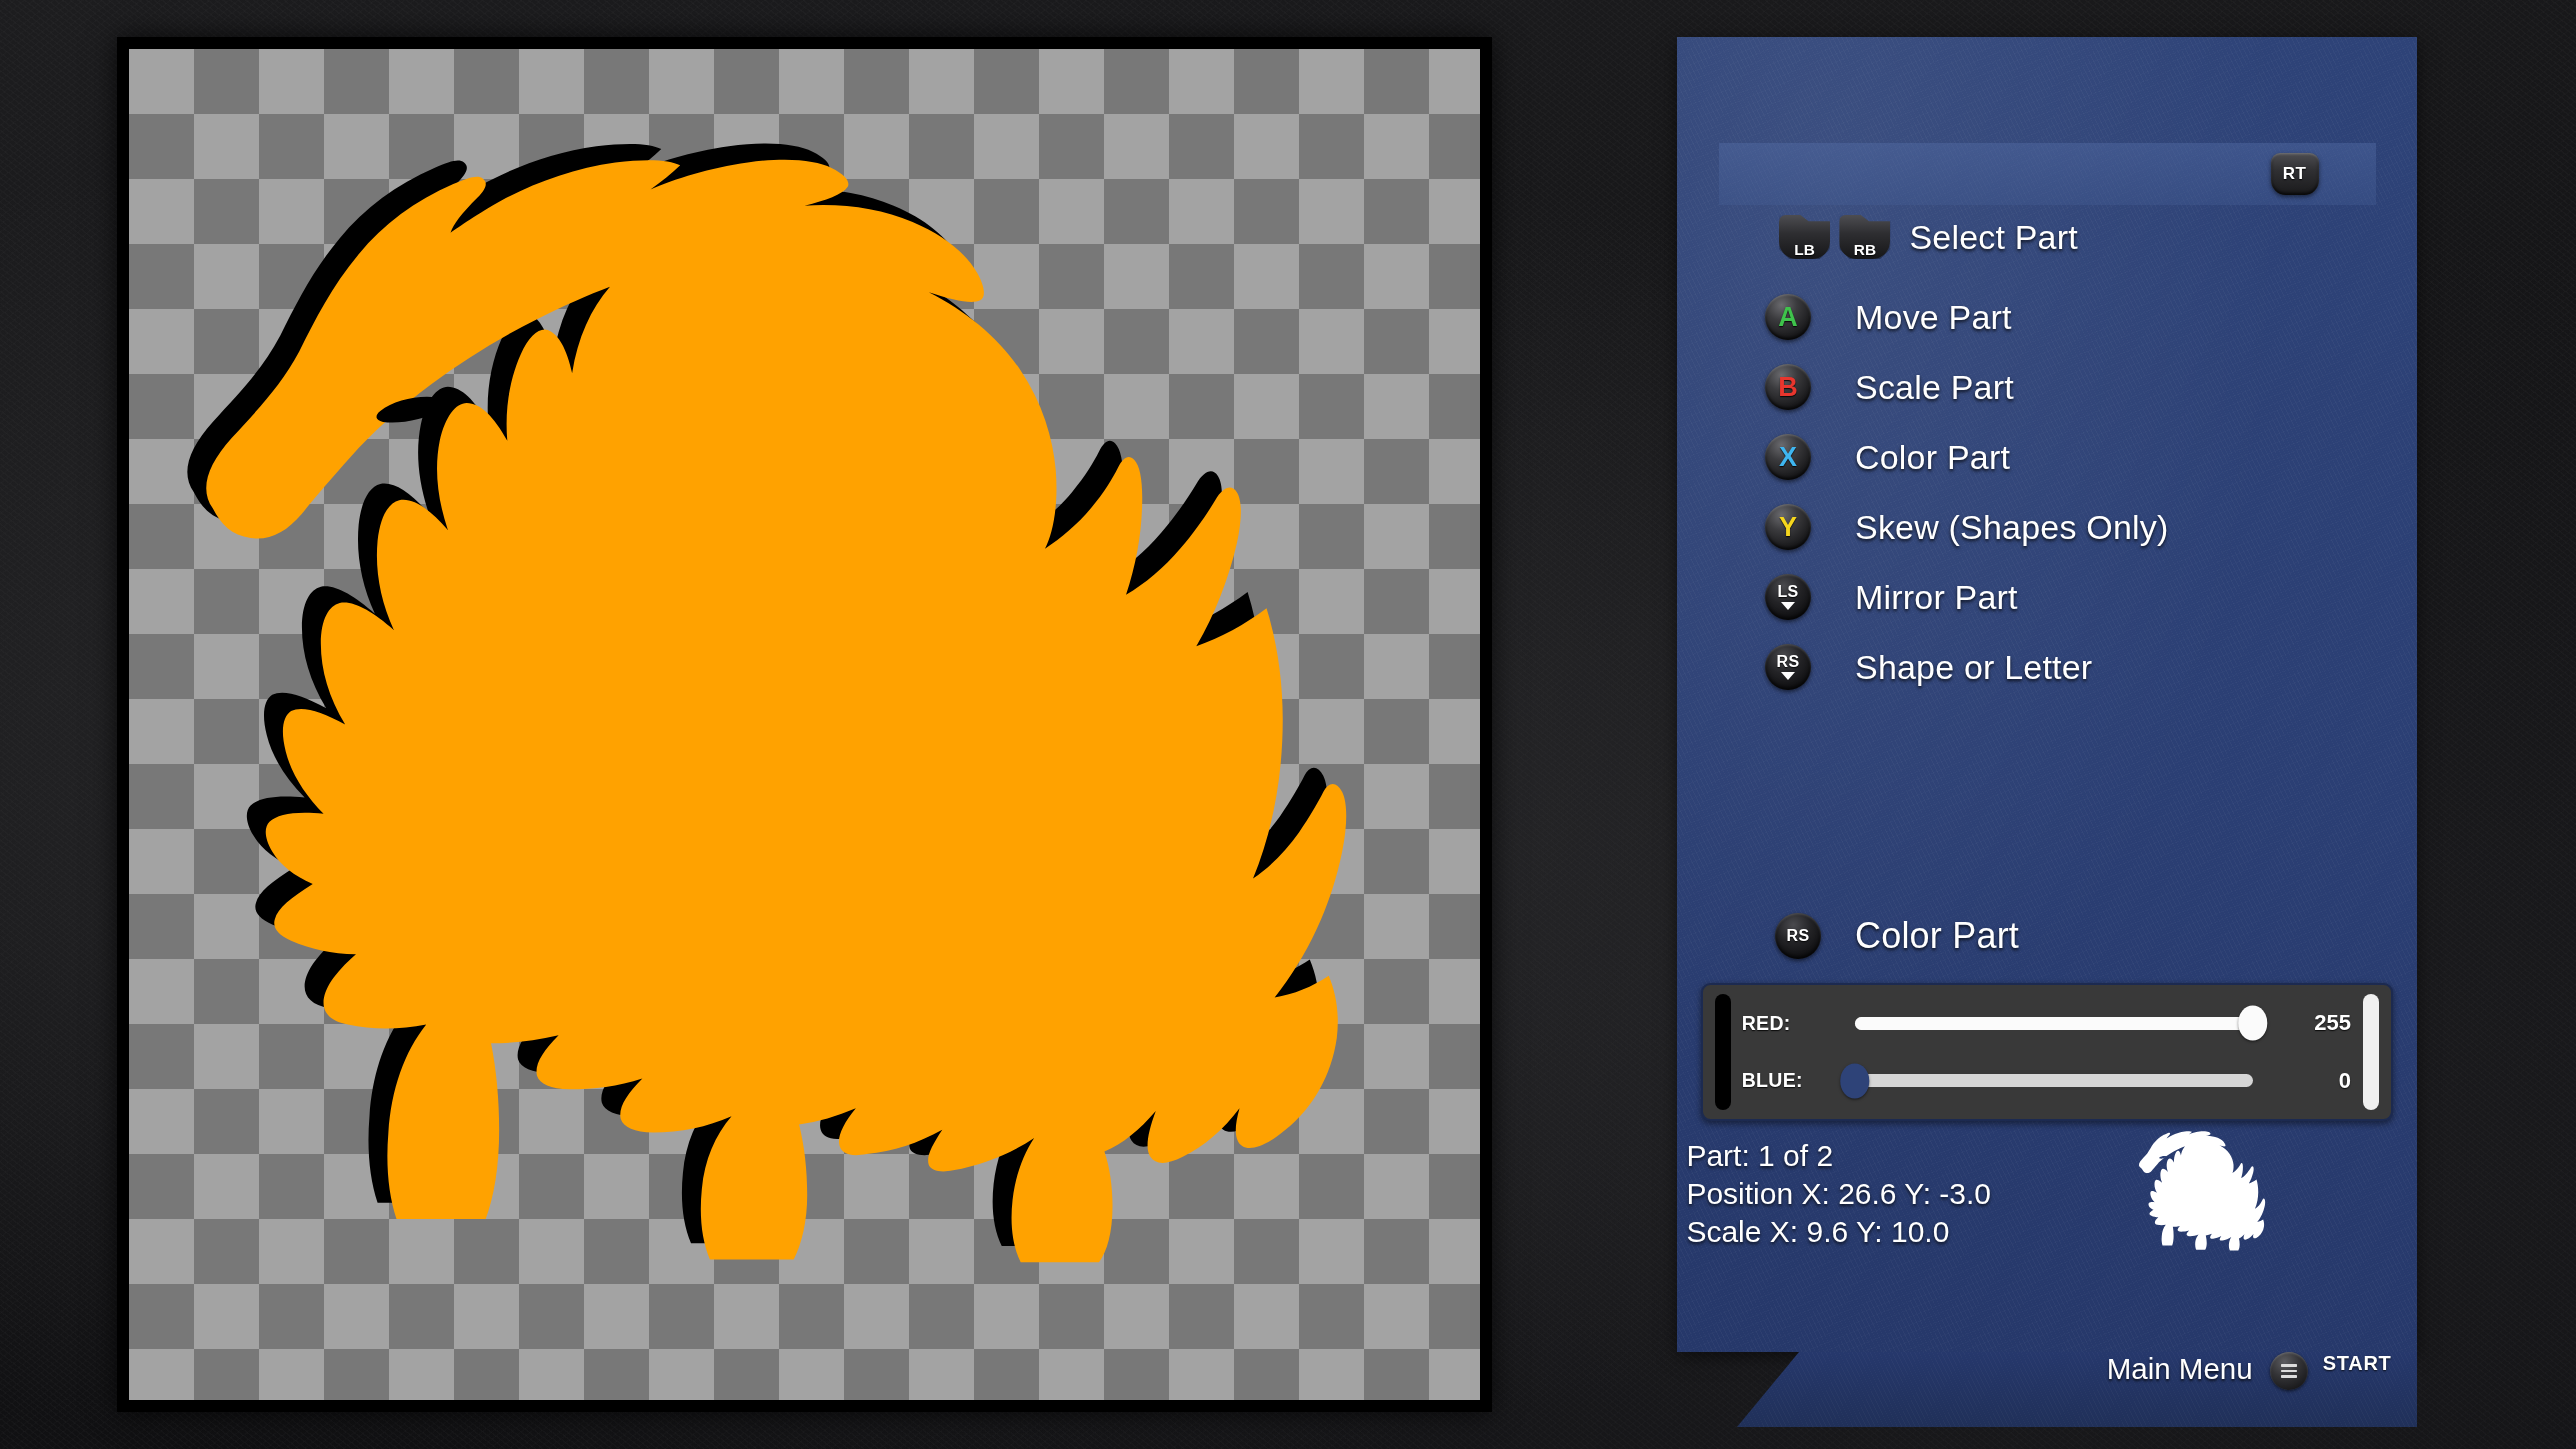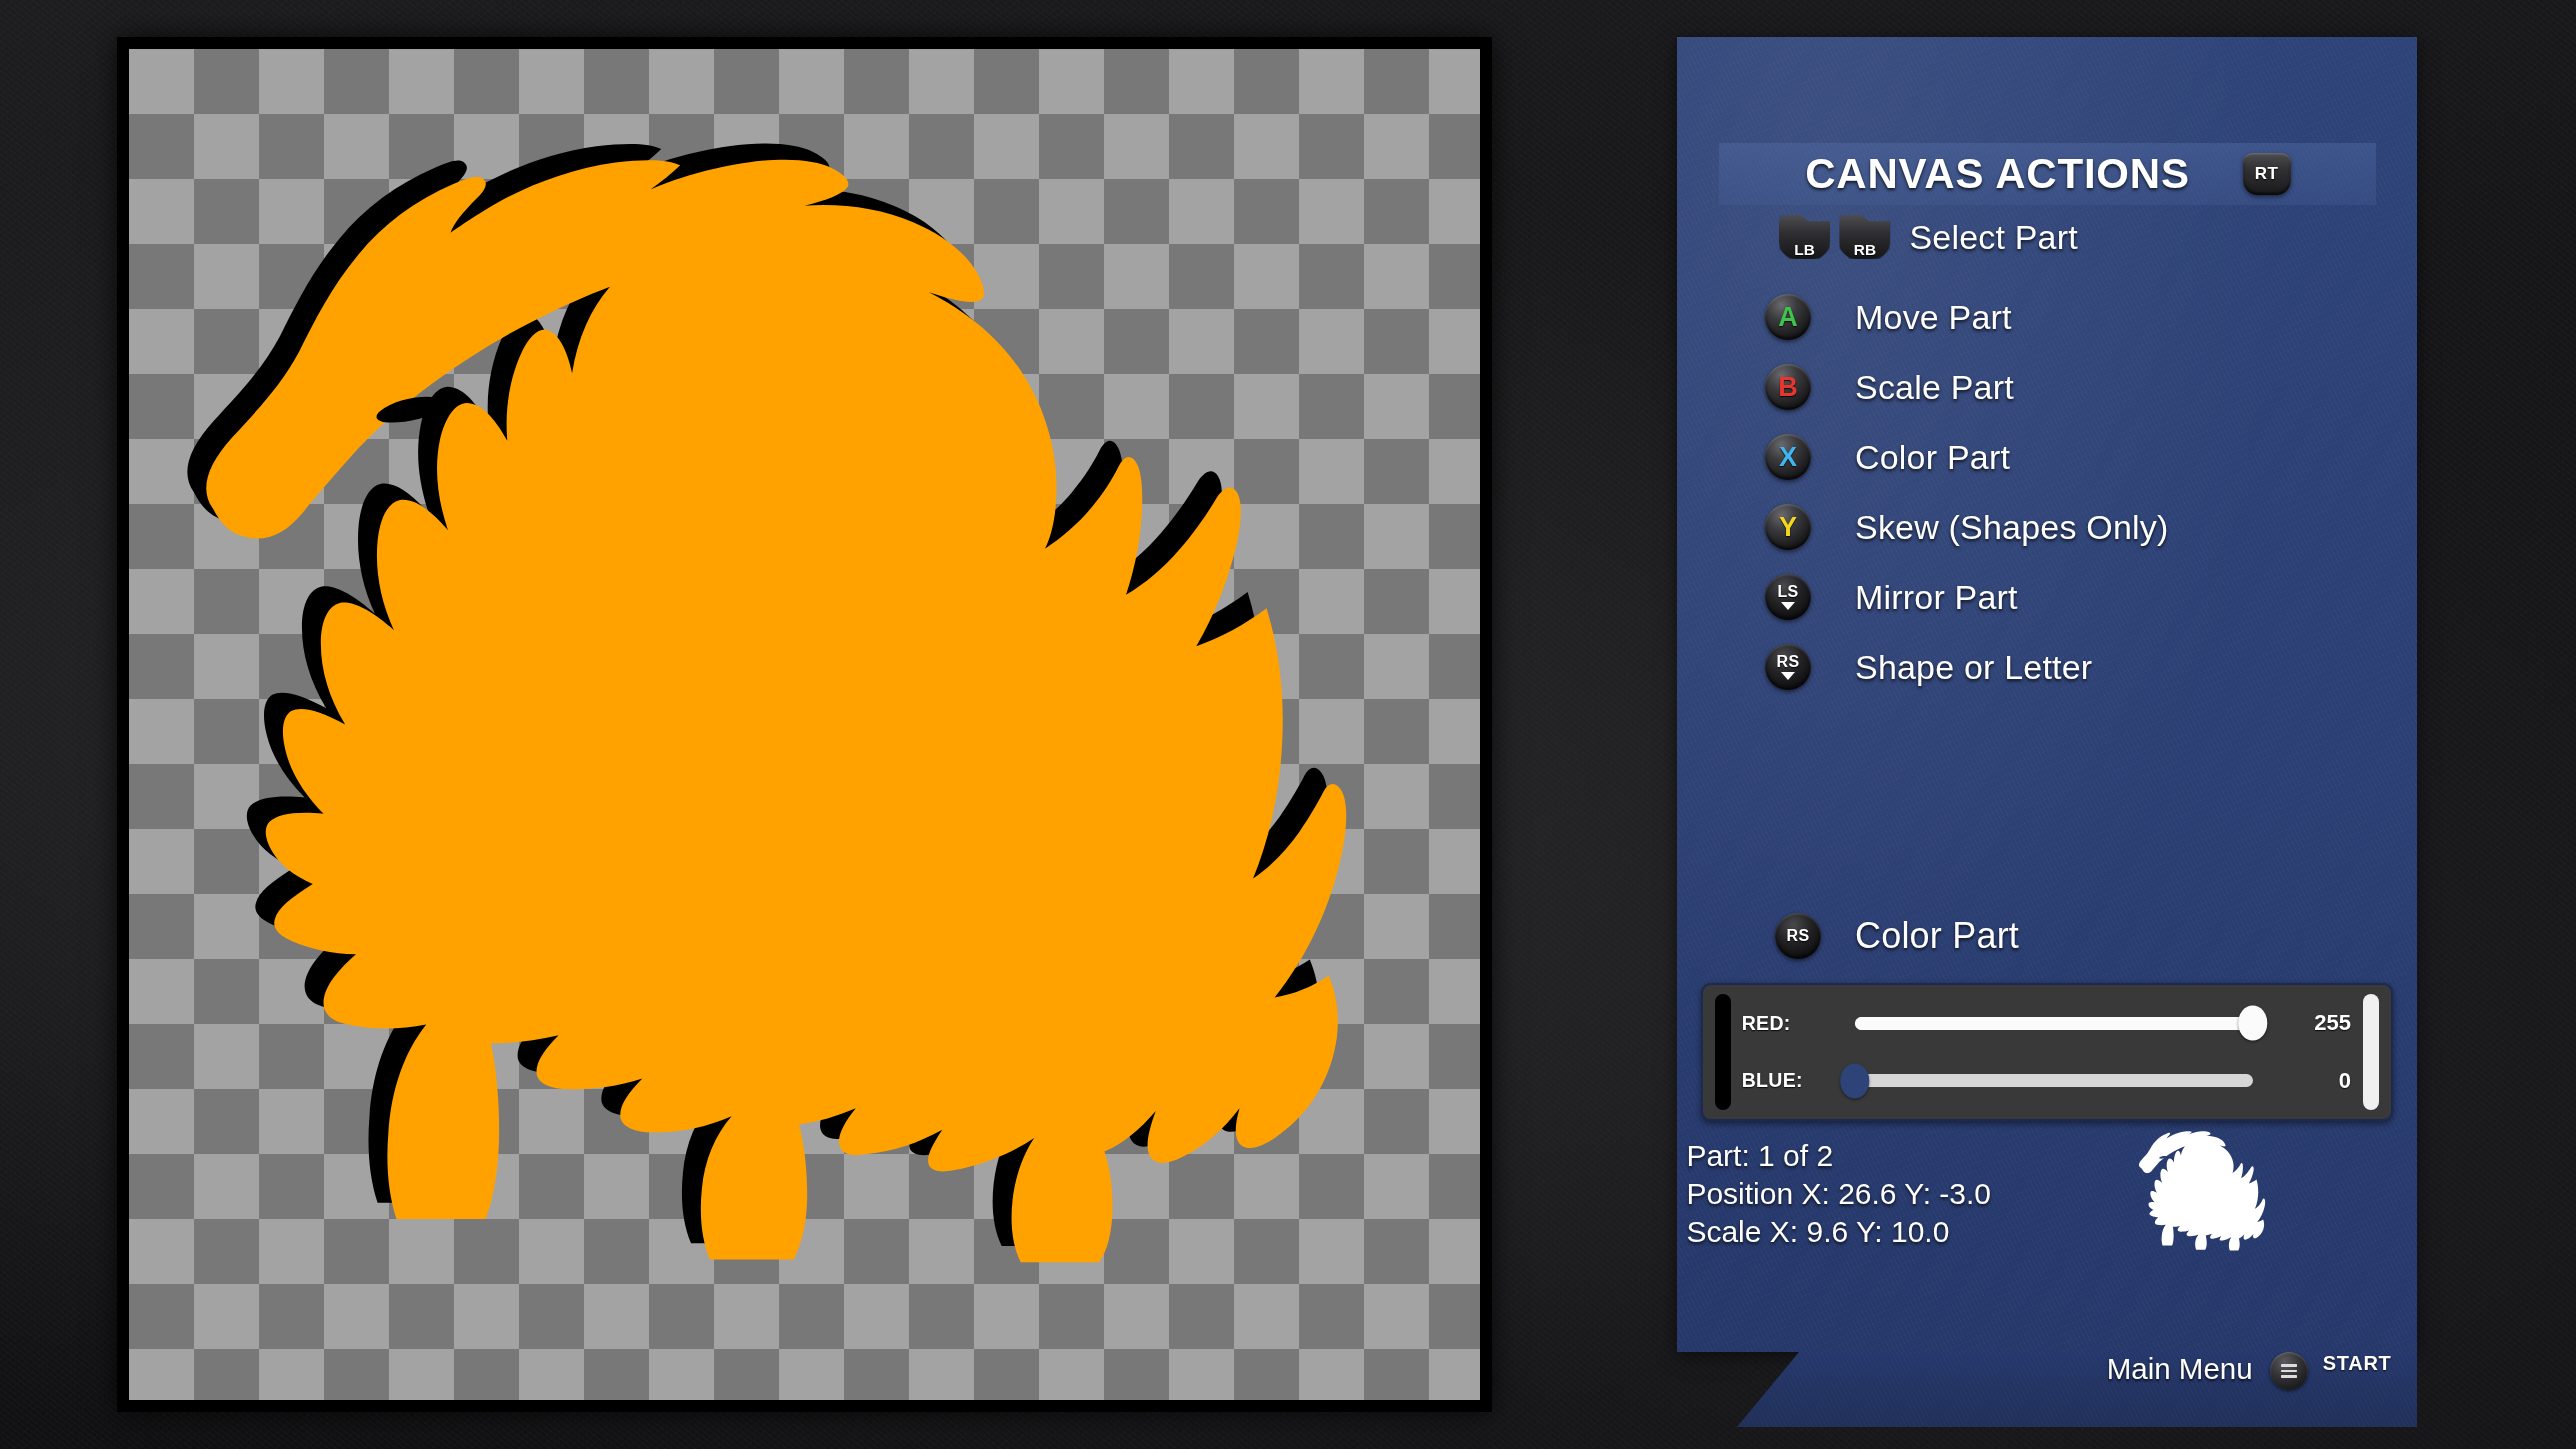--- a/index.html
+++ b/index.html
@@ -91,21 +91,21 @@
     display: flex; align-items: center; justify-content: center;
     color: #fff;
     font-size: 42px;
     font-weight: bold;
     letter-spacing: 0.8px;
     text-shadow: 0 2px 3.4px rgba(0,0,0,0.75);
     white-space: nowrap;
   }
   #rt-slot {
     position: absolute;
-    left: 536px; top: 106px;
+    left: 564px; top: 106px;
     width: 107px; height: 62px;
     display: flex; align-items: center; justify-content: center;
   }
 
   
   .btn-round {
     position: relative;
     width: 46px; height: 46px;
     border-radius: 50%;
     background:
@@ -586,21 +586,20 @@
             <path fill="#000000" d="M 186,268 C 196,260 214,256 228,258 C 236,259 238,263 232,267 C 220,274 200,278 188,276 C 182,275 182,271 186,268 Z"></path>
           </g>
         </svg>
       </div>
     </div>
   </div>
 
   <div id="hud-panel">
 
     <div id="hud-title-band"></div>
-    <div id="hud-title">CANVAS ACTIONS</div>
     <div id="rt-slot">
       <div class="btn-shoulder">
         <span class="tlabel">RT</span>
       </div>
     </div>
 
     <div id="select-part-row">
       <div class="bumper-pair">
         <div class="btn-bumper">
           <span class="tlabel">LB</span>

